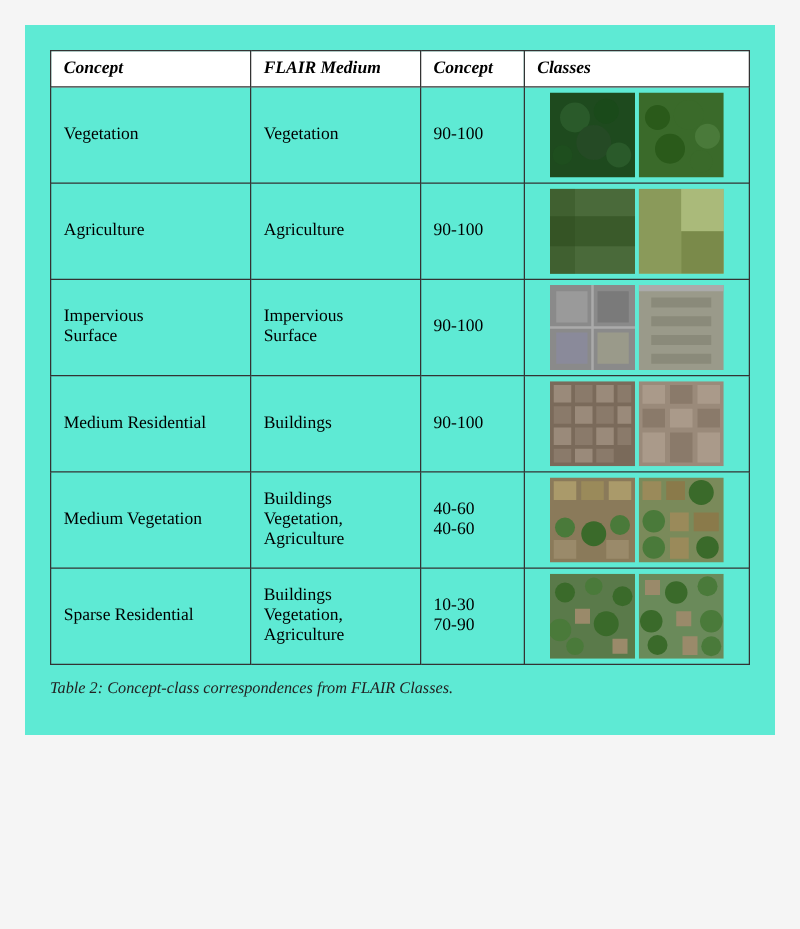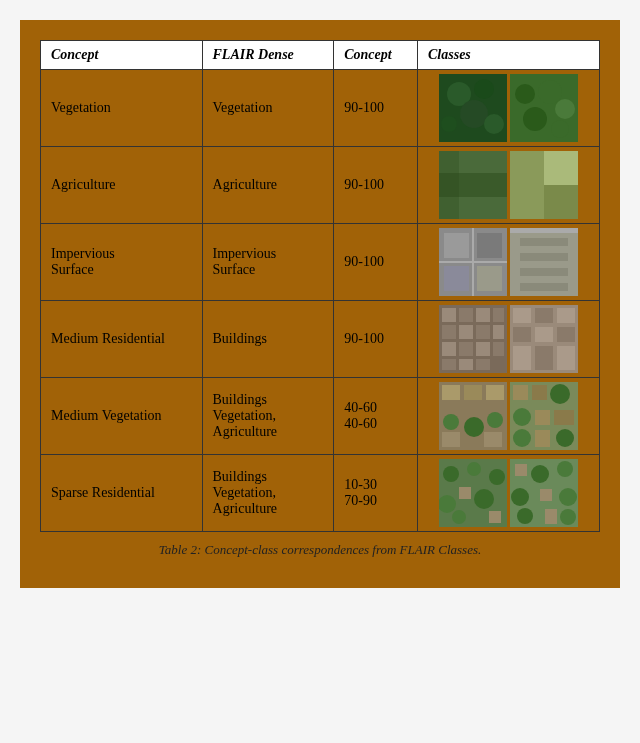--- a/index.html
+++ b/index.html
@@ -6,21 +6,21 @@
     body {
       background: #f5f5f5;
       display: flex;
       justify-content: center;
       align-items: flex-start;
       padding: 20px;
       font-family: serif;
       font-size: 14px;
     }
     .page-wrapper {
-      background: #a16207;
+      background: #5eead4;
       padding: 20px 20px 30px 20px;
       max-width: 620px;
       width: 100%;
     }
     table {
       border-collapse: collapse;
       width: 100%;
       border: 1.5px solid #333;
     }
     th, td {
@@ -47,36 +47,36 @@
       align-items: center;
       justify-content: center;
     }
     .sat-img {
       width: 68px;
       height: 68px;
       display: block;
       flex-shrink: 0;
     }
     .caption {
-      text-align: center;
+      text-align: left;
       margin-top: 10px;
       font-style: italic;
       font-size: 13px;
       color: #222;
     }
   </style>
 </head>
 <body>
 
 <div class="page-wrapper">
   <table>
     <thead>
       <tr>
         <th>Concept</th>
-        <th>FLAIR Dense</th>
+        <th>FLAIR Medium</th>
         <th>Concept</th>
         <th>Classes</th>
       </tr>
     </thead>
     <tbody id="table-body">
         <tr>
           <td style="white-space: pre-line; min-width: 110px;">Vegetation</td>
           <td style="white-space: pre-line; min-width: 110px;">Vegetation</td>
           <td style="white-space: pre-line; min-width: 70px;">90-100</td>
           <td class="examples-cell" style="min-width: 150px;">

